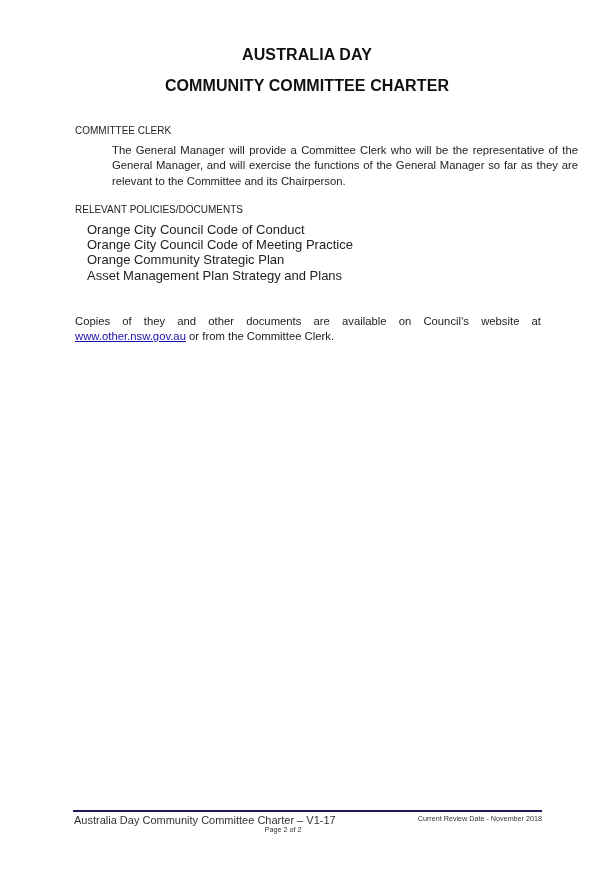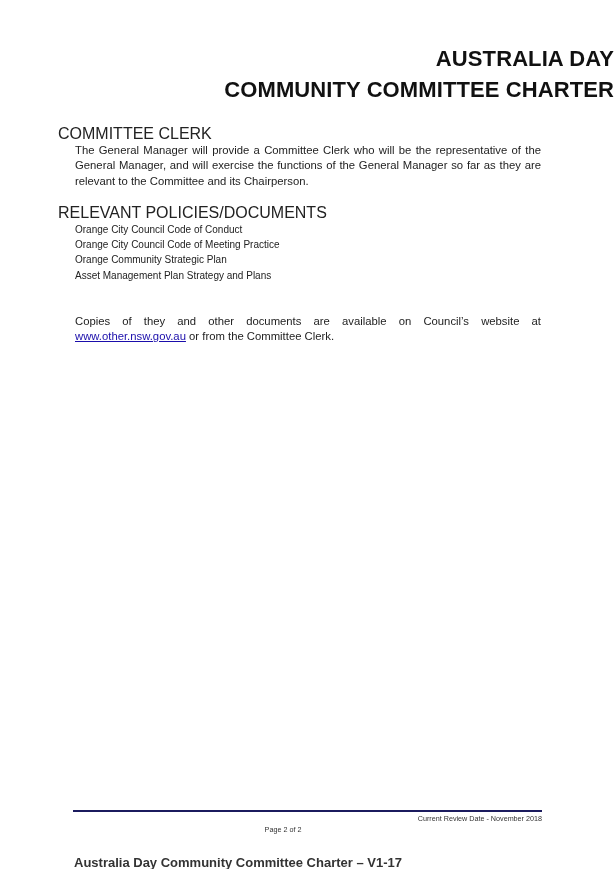--- a/index.html
+++ b/index.html
@@ -1,40 +1,40 @@
 <!DOCTYPE html>
 <html><head>
   <meta charset="utf-8">
   <style>
     html, body { margin: 0; padding: 0; background: #ffffff; }
     body { width: 614px; height: 869px; position: relative; overflow: hidden;
            font-family: "Liberation Sans", "DejaVu Sans", sans-serif; color: #1a1a1a; }
-    .title { position: absolute; left: 0; width: 614px; text-align: right;
-             font-weight: bold; font-size: 22px; color: #111; letter-spacing: 0.1px; }
+    .title { position: absolute; left: 0; width: 614px; text-align: center;
+             font-weight: bold; font-size: 16px; color: #111; letter-spacing: 0.1px; }
     .t1 { top: 46px; }
     .t2 { top: 77px; }
-    .heading { position: absolute; left: 58px; font-size: 16px; color: #222; }
+    .heading { position: absolute; left: 75px; font-size: 10px; color: #222; }
     .para { position: absolute; left: 75px; width: 466px; font-size: 11.3px; line-height: 15.4px;
             color: #222; text-align: justify; }
     .list { position: absolute; left: 75px; top: 222px; margin: 0; padding: 0; list-style: none; }
-    .list li { font-size: 10px; line-height: 15.2px; color: #222; }
+    .list li { font-size: 13px; line-height: 15.2px; color: #222; margin-left: 12px; }
     .link { color: #1a0dab; text-decoration: underline; }
     .footer-line { position: absolute; left: 73px; top: 810px; width: 469px; height: 2px; background: #1b1b5e; }
-    .footer-left { position: absolute; left: 74px; top: 855px; font-size: 13px; color: #333; font-weight: bold; }
+    .footer-left { position: absolute; left: 74px; top: 814px; font-size: 11px; color: #333; }
     .footer-right { position: absolute; right: 72px; top: 814px; font-size: 7.2px; color: #333; padding-left: 48px; }
     .footer-center { position: absolute; left: 0; width: 566px; top: 825px; text-align: center; font-size: 7.2px; color: #333; }
   </style>
 </head>
 <body>
 
 <div class="title t1">AUSTRALIA DAY</div>
 <div class="title t2">COMMUNITY COMMITTEE CHARTER</div>
 
 <div class="heading" style="top:125px;">COMMITTEE CLERK</div>
-<div class="para" style="top:143px;">The General Manager will provide a Committee Clerk who will be the representative of the General Manager, and will exercise the functions of the General Manager so far as they are relevant to the Committee and its Chairperson.</div>
+<div class="para" style="top:143px;margin-left:37px;">The General Manager will provide a Committee Clerk who will be the representative of the General Manager, and will exercise the functions of the General Manager so far as they are relevant to the Committee and its Chairperson.</div>
 
 <div class="heading" style="top:204px;">RELEVANT POLICIES/DOCUMENTS</div>
 <ul class="list">
   <li>Orange City Council Code of Conduct</li>
   <li>Orange City Council Code of Meeting Practice</li>
   <li>Orange Community Strategic Plan</li>
   <li>Asset Management Plan Strategy and Plans</li>
 </ul>
 
 <div class="para" style="top:314px; text-align-last:left;"><span>Copies of they and other documents are available on Council’s website at </span><span class="link">www.other.nsw.gov.au</span><span> or from the Committee Clerk.</span></div>

